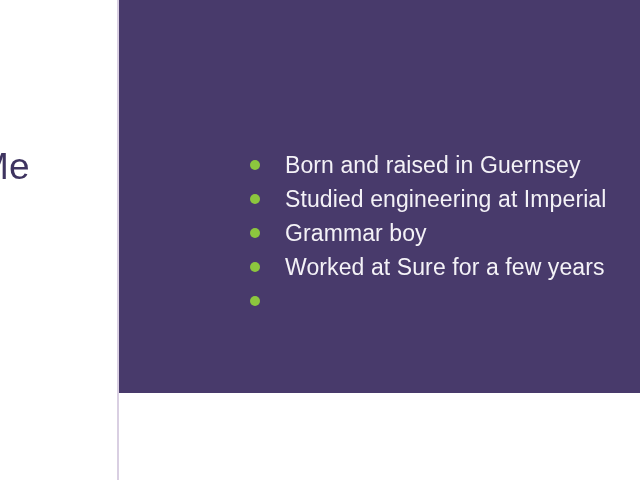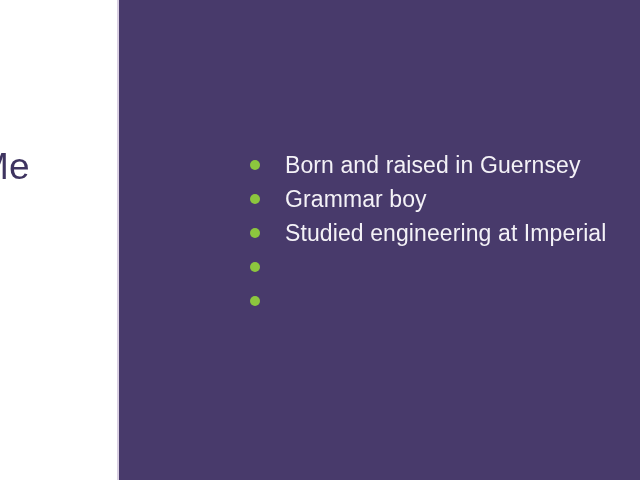--- a/index.html
+++ b/index.html
@@ -53,21 +53,21 @@
     height: 480px;
     background: #d9cfe2;
   }
 
   
   .content-panel {
     position: absolute;
     left: 119px;
     top: 0;
     width: 521px;
-    height: 480px;
+    height: 393px;
     background: #483a6b;
   }
 
   .bullet-list {
     position: absolute;
     left: 131px;   
     top: 148px;
     margin: 0;
     padding: 0;
     list-style: none;
@@ -114,30 +114,31 @@
   <div class="content-panel">
     <ul class="bullet-list">
 
       <li class="bullet-item">
         <span class="bullet-marker"></span>
         <span class="bullet-text">Born and raised in Guernsey</span>
       </li>
 
       <li class="bullet-item">
         <span class="bullet-marker"></span>
+        <span class="bullet-text">Studied engineering at Imperial</span>
+      </li>
+
+      <li class="bullet-item">
+        <span class="bullet-marker"></span>
         <span class="bullet-text">Grammar boy</span>
       </li>
 
       <li class="bullet-item">
         <span class="bullet-marker"></span>
-        <span class="bullet-text">Studied engineering at Imperial</span>
-      </li>
-
-      <li class="bullet-item">
-        <span class="bullet-marker"></span>
+        <span class="bullet-text">Worked at Sure for a few years</span>
       </li>
 
       <li class="bullet-item">
         <span class="bullet-marker"></span>
       </li>
 
     </ul>
   </div>
 
 </div>

